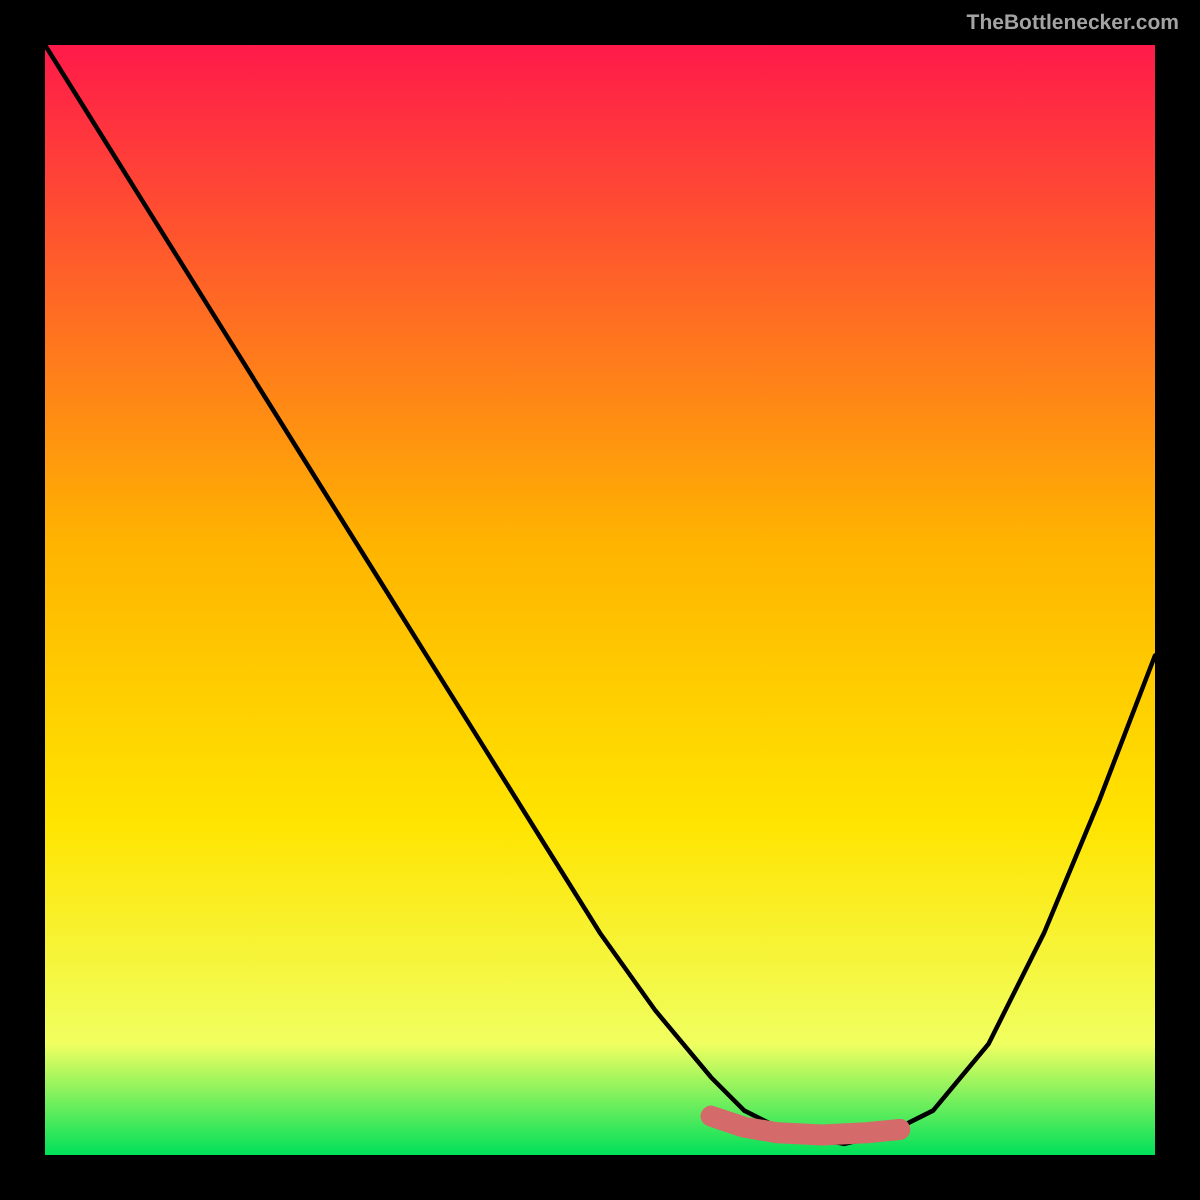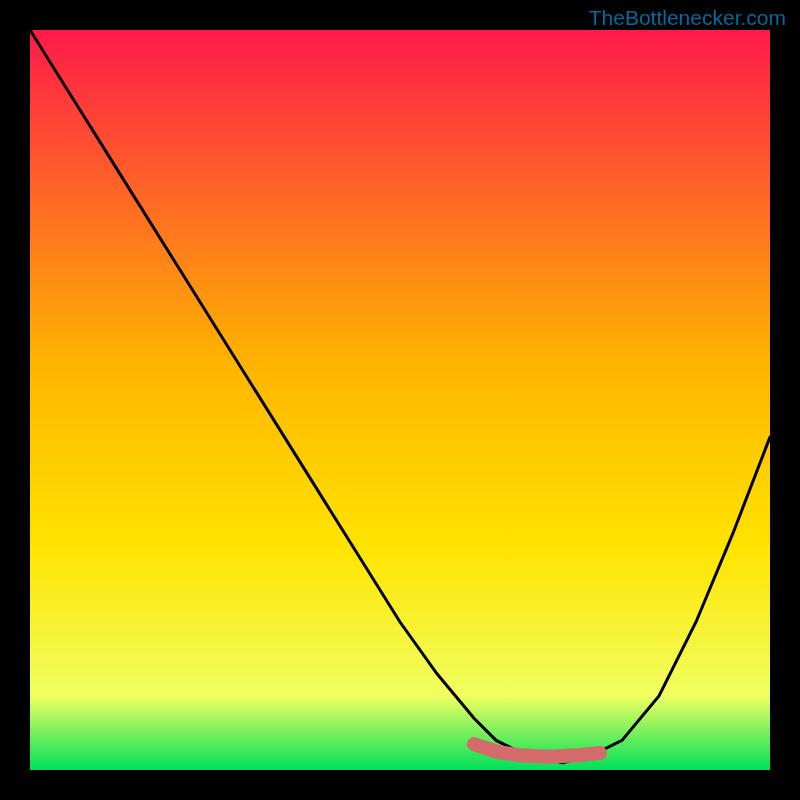--- a/index.html
+++ b/index.html
@@ -7,23 +7,23 @@
     width: 800px;
     height: 800px;
     background: #000;
     position: relative;
     font-family: Arial, sans-serif;
   }
   .watermark {
     position: absolute;
     top: 6px;
     right: 14px;
-    color: #0369a1;
-    font-size: 21px;
-    font-weight: 400;
+    color: #a3a3a3;
+    font-size: 14px;
+    font-weight: 700;
     z-index: 10;
   }
   .plot-area {
     position: absolute;
     left: 30px;
     top: 30px;
     width: 740px;
     height: 740px;
   }
   svg { display: block; }

